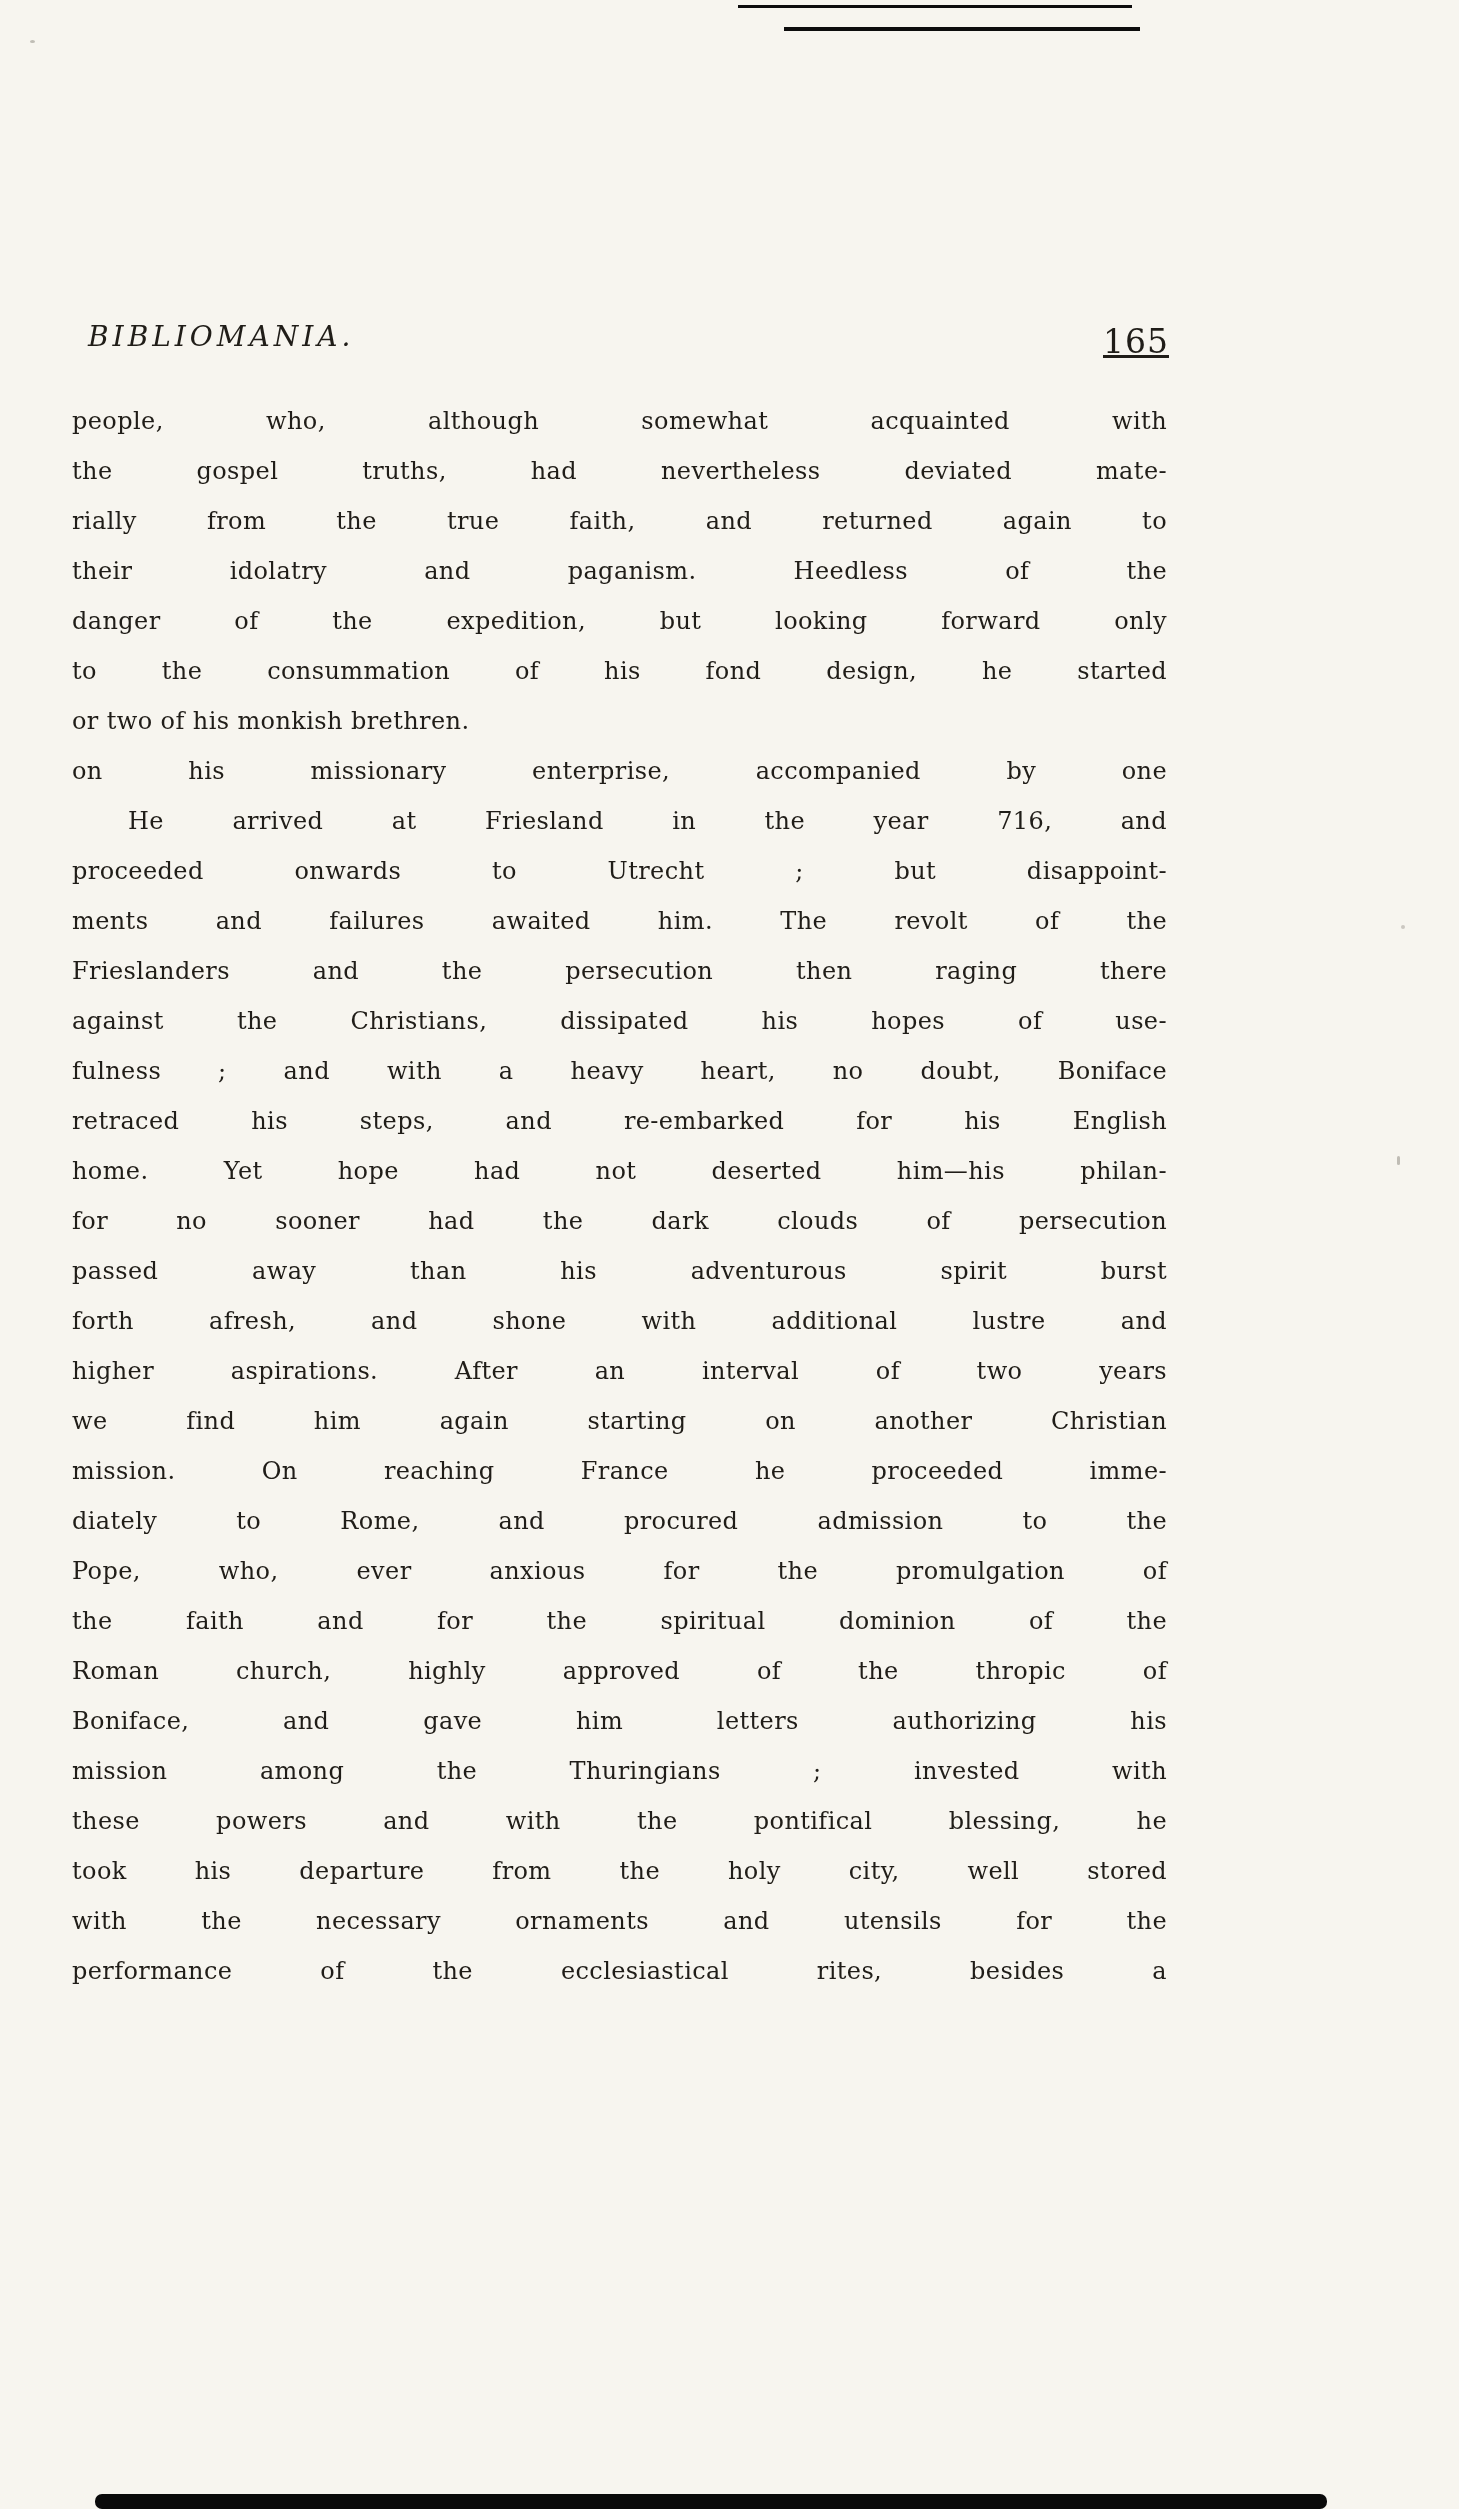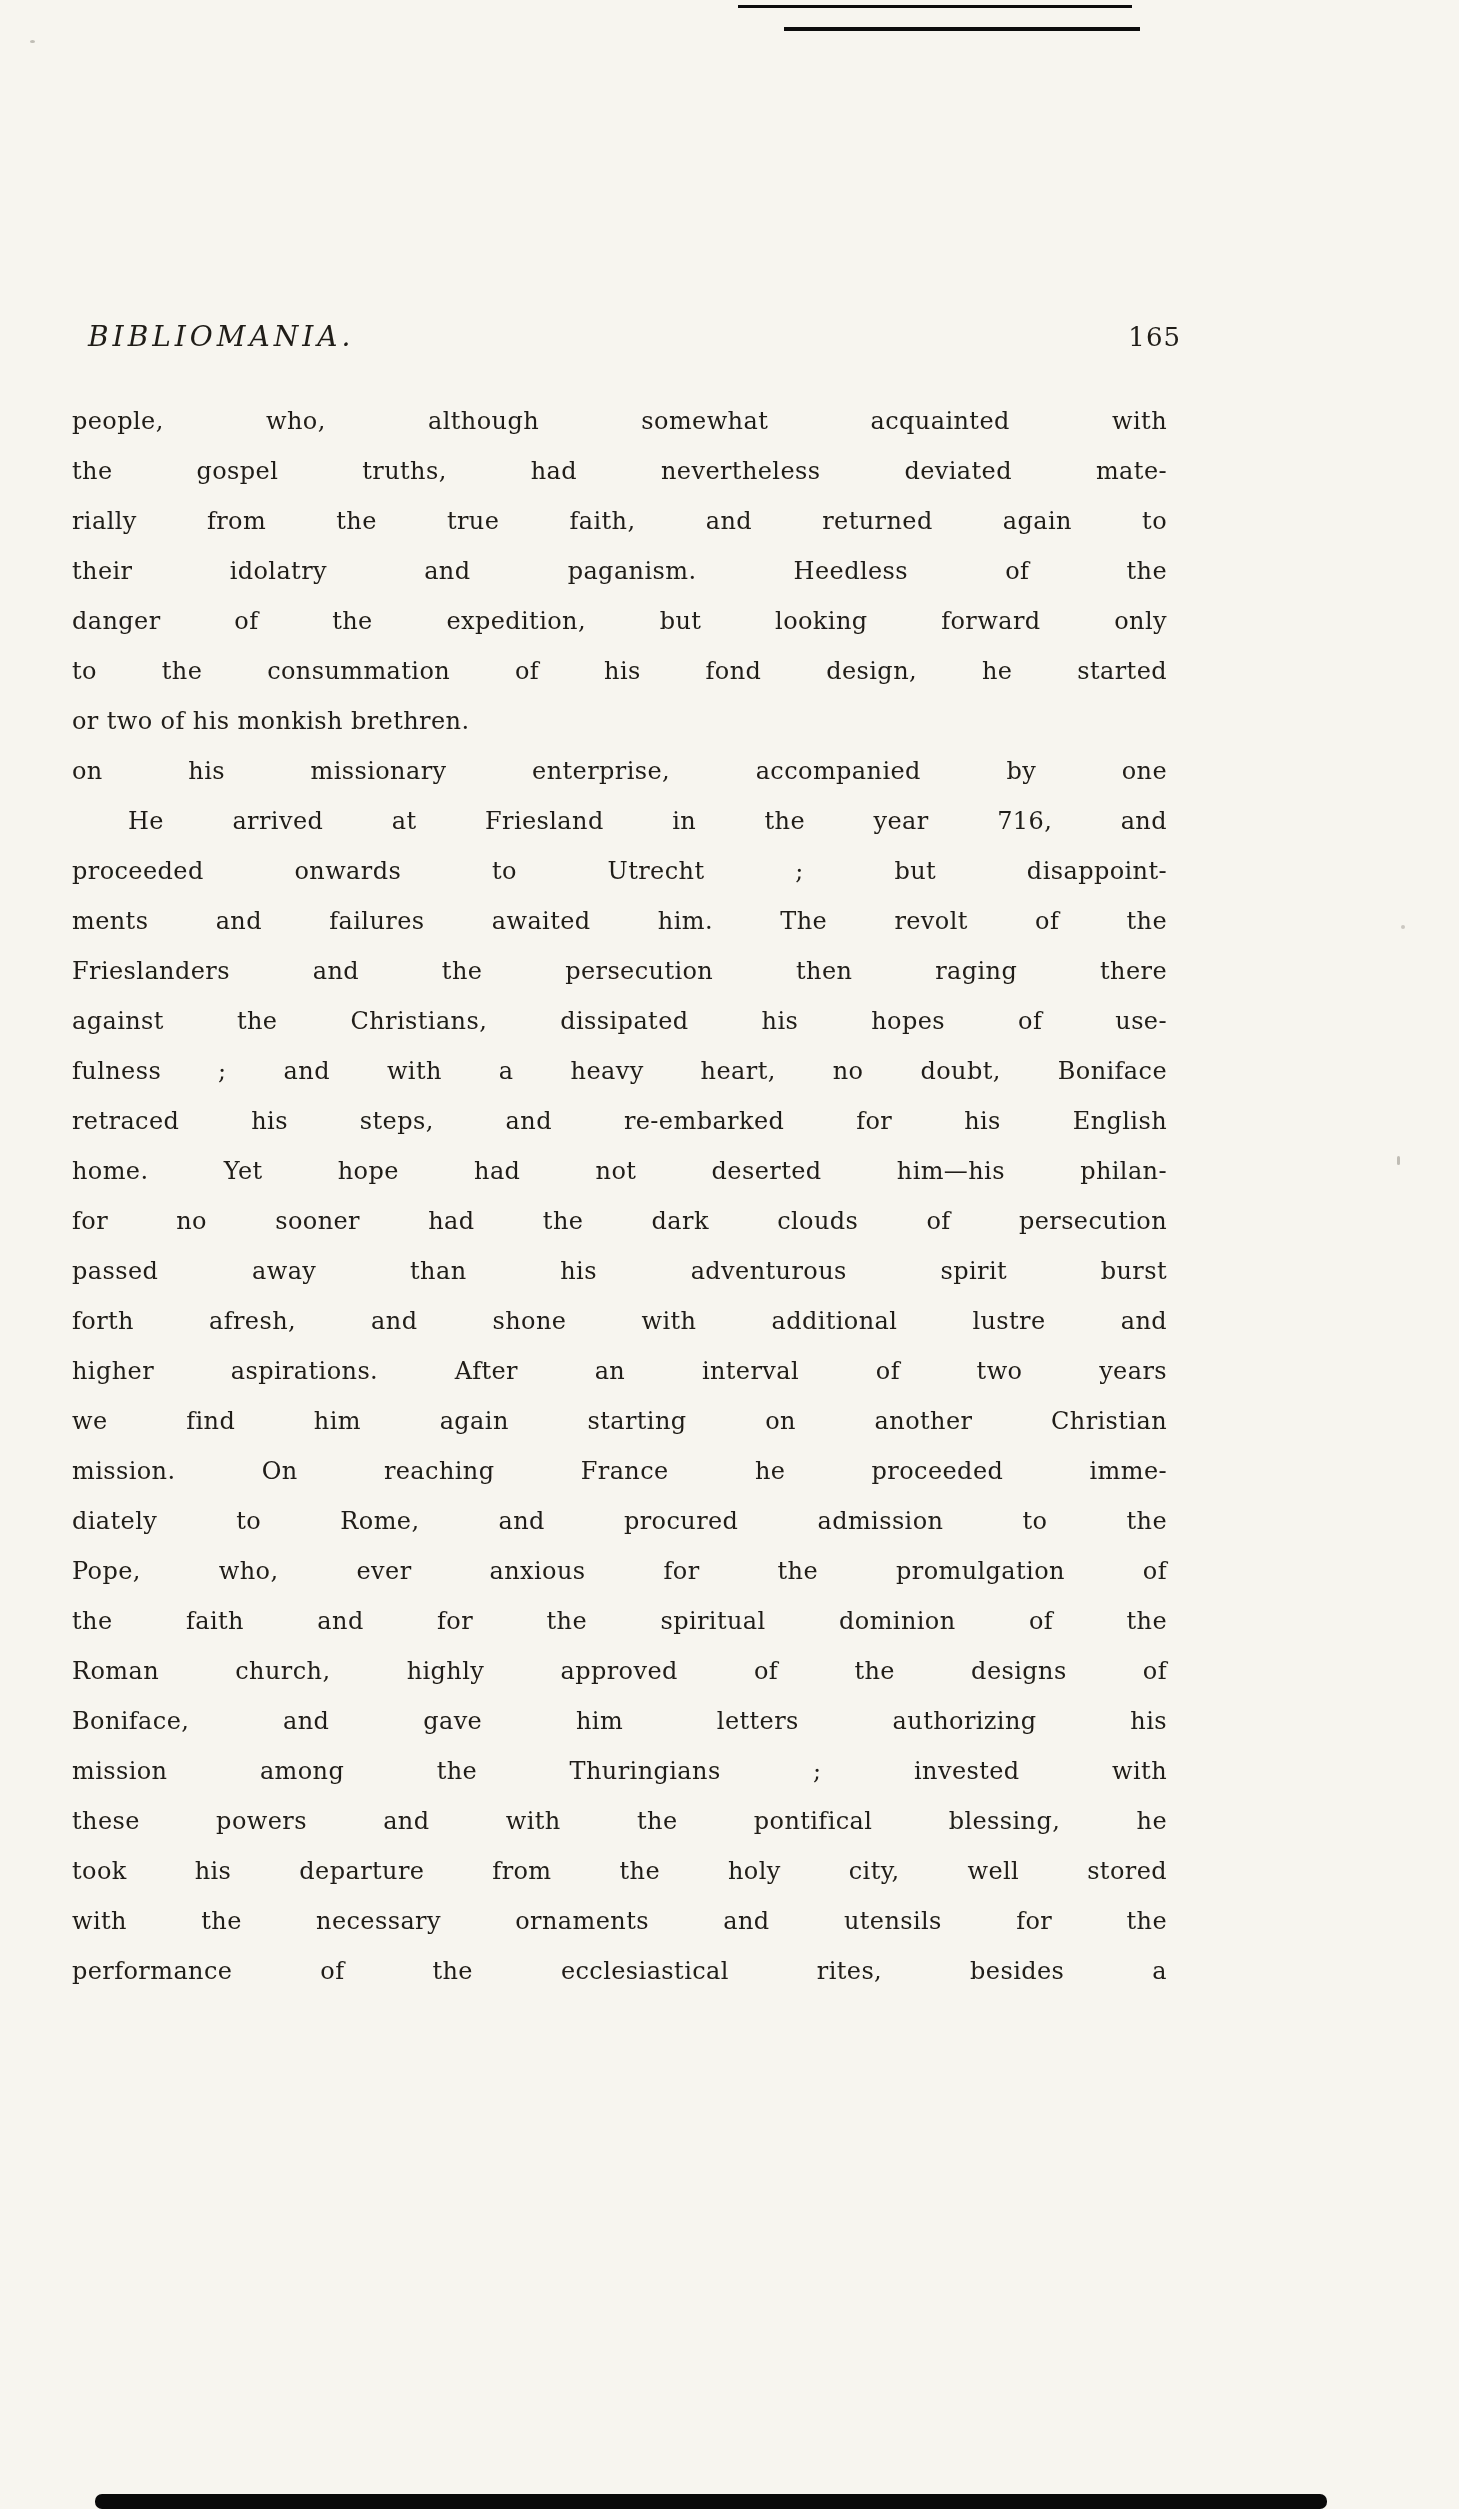--- a/index.html
+++ b/index.html
@@ -33,24 +33,25 @@
     position: absolute;
     left: 0;
     right: 0;
     text-align: left;
     font-style: italic;
     font-size: 28px;
     letter-spacing: 4px;
   }
   .page-number {
     position: absolute;
-    right: 2px;
+    right: 14px;
     top: 2px;
-    font-size: 26px;
+    font-size: 33px;
     letter-spacing: 1px;
+    text-decoration: underline;
   }
 
   
   .text-block {
     position: absolute;
     top: 396px;
     left: 72px;
     width: 1095px;
     font-size: 24px;
     line-height: 50px;
@@ -131,21 +132,21 @@
       <div class="line">home.  Yet hope had not deserted him—his philan-</div>
       <div class="line">for no sooner had the dark clouds of persecution</div>
       <div class="line">passed away than his adventurous spirit burst</div>
       <div class="line">forth afresh, and shone with additional lustre and</div>
       <div class="line">higher aspirations.  After an interval of two years</div>
       <div class="line">we find him again starting on another Christian</div>
       <div class="line">mission.  On reaching France he proceeded imme-</div>
       <div class="line">diately to Rome, and procured admission to the</div>
       <div class="line">Pope, who, ever anxious for the promulgation of</div>
       <div class="line">the faith and for the spiritual dominion of the</div>
-      <div class="line">Roman church, highly approved of the designs of</div>
+      <div class="line">Roman church, highly approved of the thropic of</div>
       <div class="line">Boniface, and gave him letters authorizing his</div>
       <div class="line">mission among the Thuringians ; invested with</div>
       <div class="line">these powers and with the pontifical blessing, he</div>
       <div class="line">took his departure from the holy city, well stored</div>
       <div class="line">with the necessary ornaments and utensils for the</div>
       <div class="line">performance of the ecclesiastical rites, besides a</div>
     </div>
 
   </div>
 </div>

